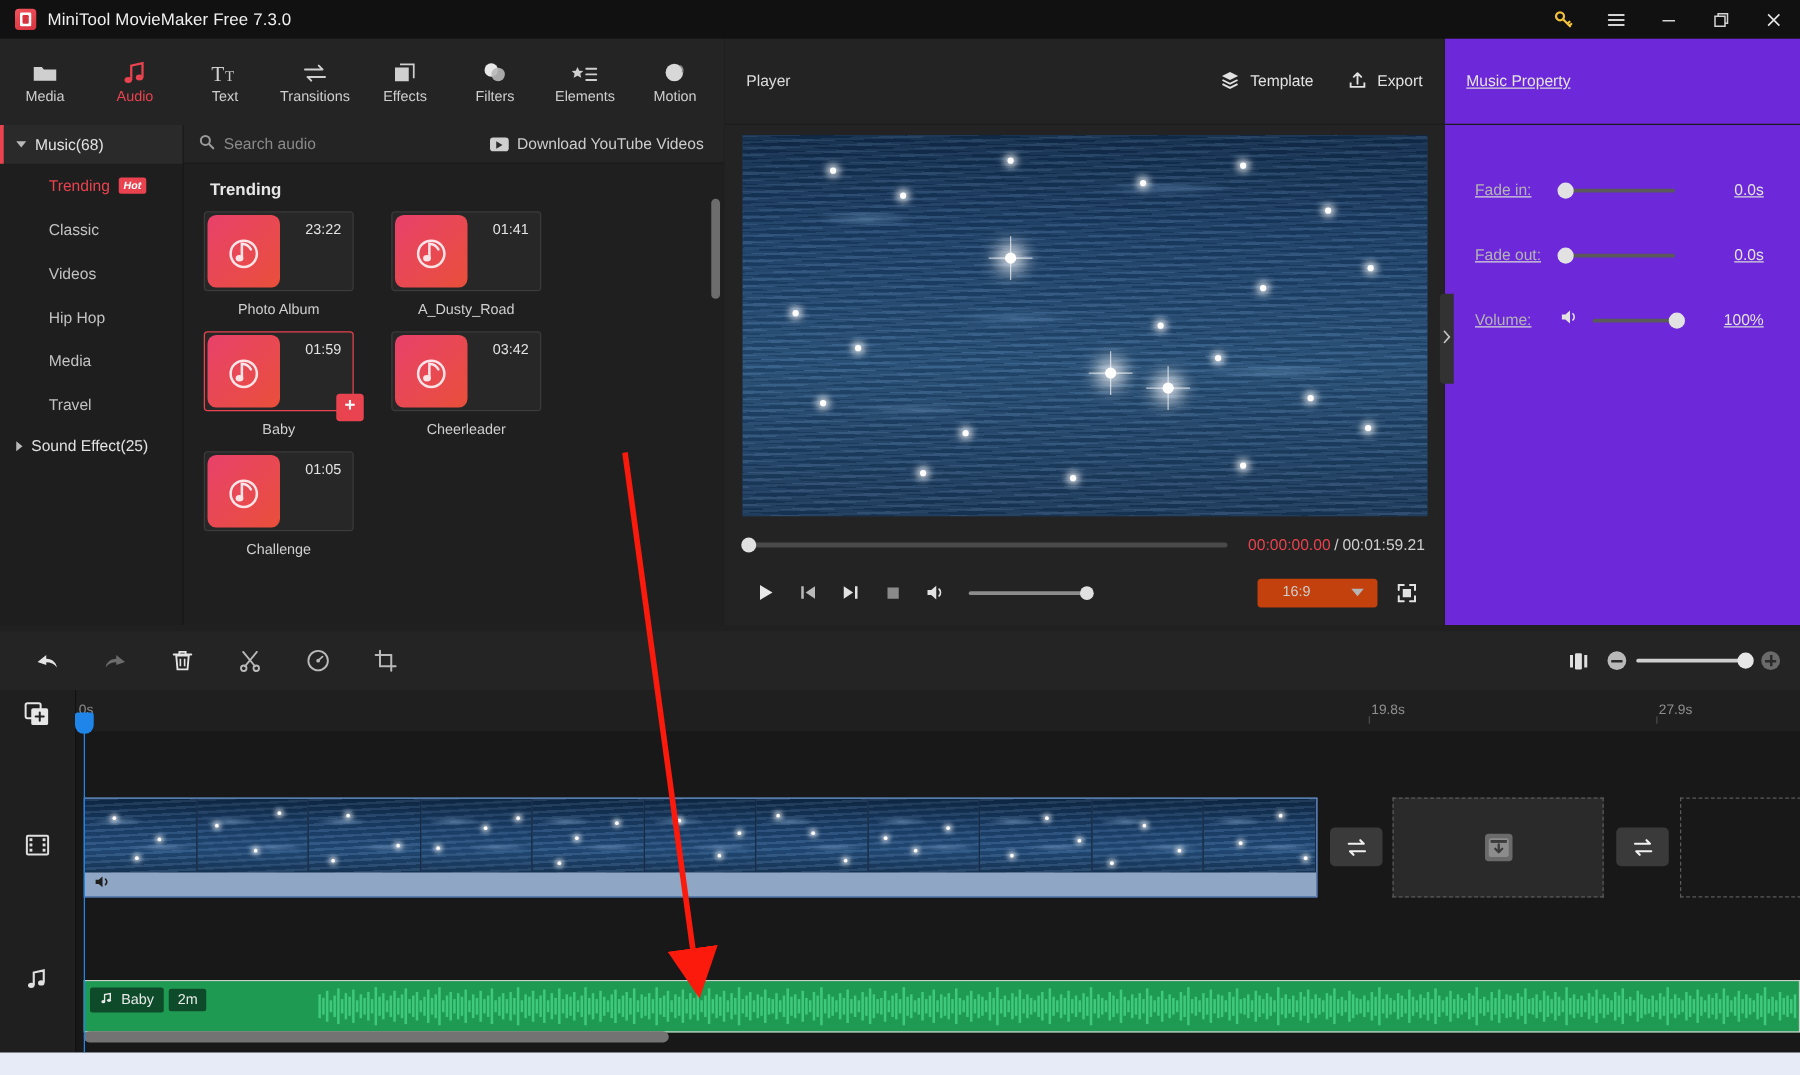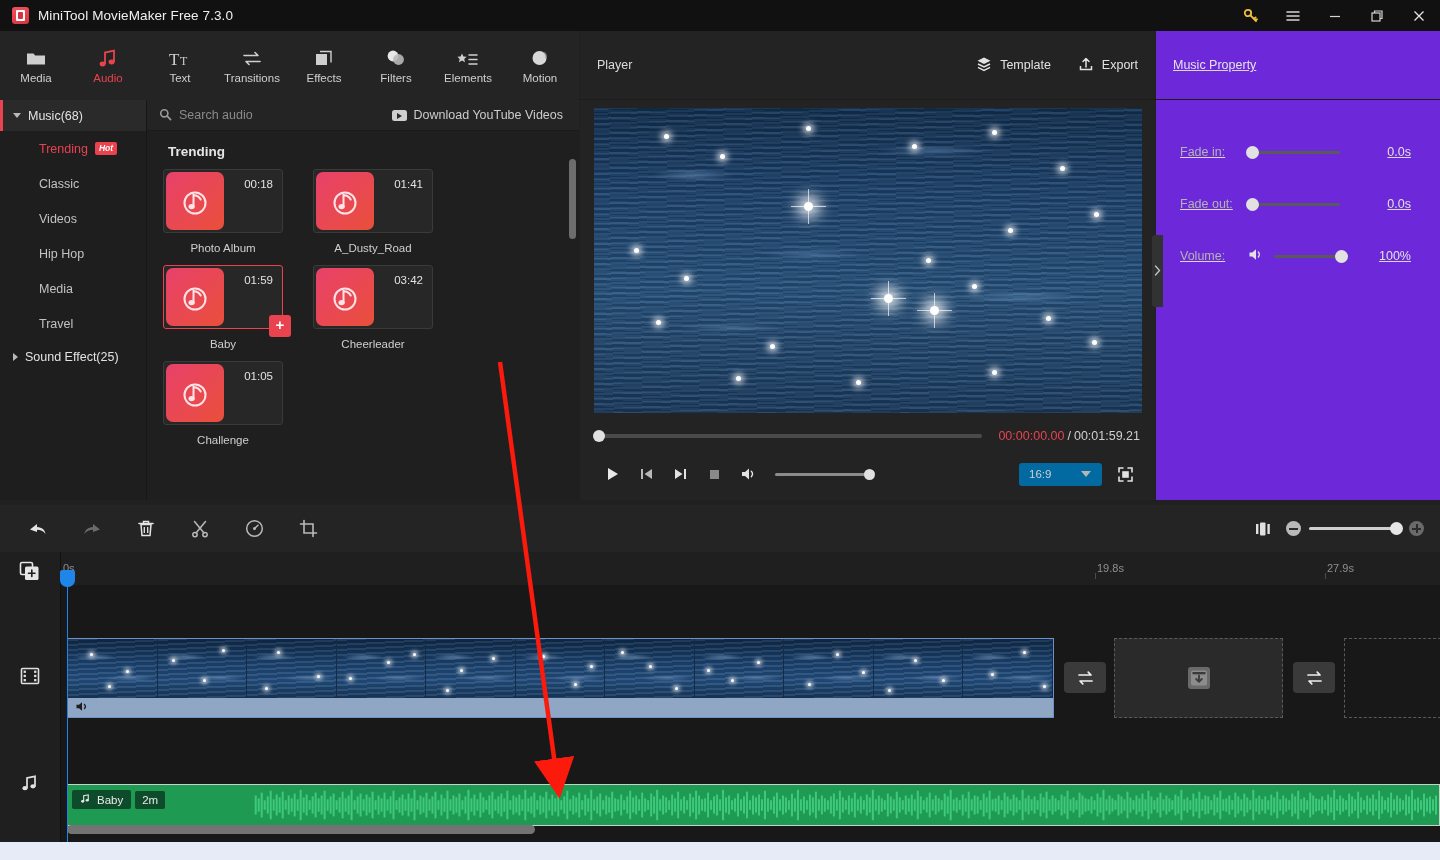--- a/index.html
+++ b/index.html
@@ -153,22 +153,22 @@
   .seek-track { position:relative; height:4px; background:#4a4a4a; border-radius:2px; flex:1; margin-right:16px; }
   .seek-knob { position:absolute; left:-2px; top:-4px; width:12px; height:12px; border-radius:50%; background:#e0e0e0; }
   .time-now { font-size:12.5px; color:#e8434f; font-variant-numeric:tabular-nums; }
   .time-sep { font-size:12.5px; color:#cfcfcf; margin:0 3px; }
   .time-tot { font-size:12.5px; color:#cfcfcf; font-variant-numeric:tabular-nums; }
   .btn-row { display:flex; align-items:center; height:44px; padding:0 15px; }
   .pbtn { width:34px; height:30px; display:flex; align-items:center; justify-content:center; cursor:default; }
   .vol-track { position:relative; width:96px; height:3px; background:#8c8c8c; border-radius:2px; margin-left:10px; }
   .vol-knob { position:absolute; right:-4px; top:-4px; width:11px; height:11px; border-radius:50%; background:#e0e0e0; }
   .ratio-sel {
-    margin-left:auto; width:83px; height:23px; background:#0369a1; border:none; border-radius:3px;
-    color:#cfcfcf; font-size:11.5px; font-family:inherit; padding-left:10px;
+    margin-left:auto; width:96px; height:23px; background:#c2410c; border:none; border-radius:3px;
+    color:#cfcfcf; font-size:11.5px; font-family:inherit; padding-left:20px;
     -webkit-appearance:none; appearance:none; cursor:default;
   }
   .sel-wrap { position:relative; margin-left:auto; }
   .sel-chev { position:absolute; right:11px; top:8px; pointer-events:none;
     border-left:5px solid transparent; border-right:5px solid transparent; border-top:6px solid #b5b5b5; }
   .fs-btn { width:30px; height:30px; margin-left:8px; display:flex; align-items:center; justify-content:center; cursor:default; }
 
   
   .proppanel { position:absolute; top:31px; left:1156px; width:284px; height:469px; background:#6d28d9;text-decoration:underline; }
   .prop-head { height:69px; display:flex; align-items:center; border-bottom:1px solid #1c1c1c; }
@@ -421,21 +421,21 @@
 
         <div class="tile-wrap">
           <div class="tile">
             <div class="tile-thumb">
               <svg width="32" height="32" viewBox="0 0 32 32">
                   <circle cx="16" cy="18" r="10.5" fill="none" stroke="#ffe3e6" stroke-width="2"></circle>
                   <path d="M14.5 22V10c3.5.3 6 2.2 7.2 4.5" fill="none" stroke="#ffe3e6" stroke-width="2" stroke-linecap="round"></path>
                   <ellipse cx="12.6" cy="21.6" rx="3.1" ry="2.6" fill="#ffe3e6"></ellipse>
                 </svg>
             </div>
-            <span class="tile-dur">00:18</span>
+            <span class="tile-dur">23:22</span>
           </div>
           <div class="tile-name">Photo Album</div>
         </div>
 
 
         <div class="tile-wrap">
           <div class="tile">
             <div class="tile-thumb">
               <svg width="32" height="32" viewBox="0 0 32 32">
                   <circle cx="16" cy="18" r="10.5" fill="none" stroke="#ffe3e6" stroke-width="2"></circle>

